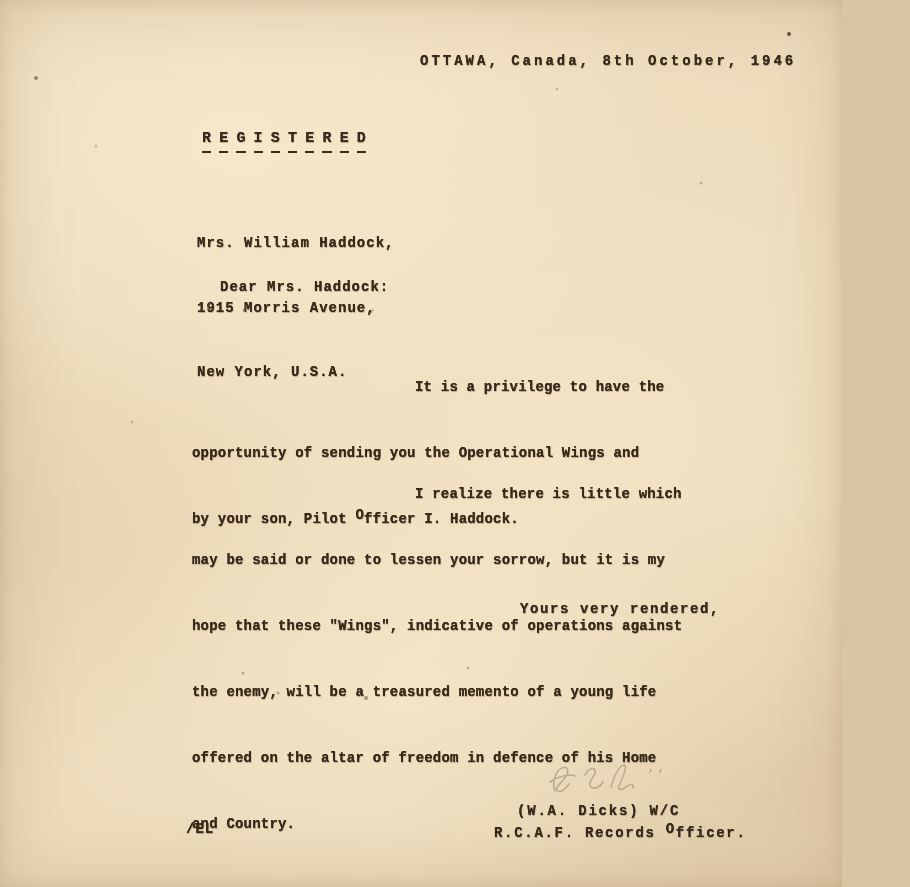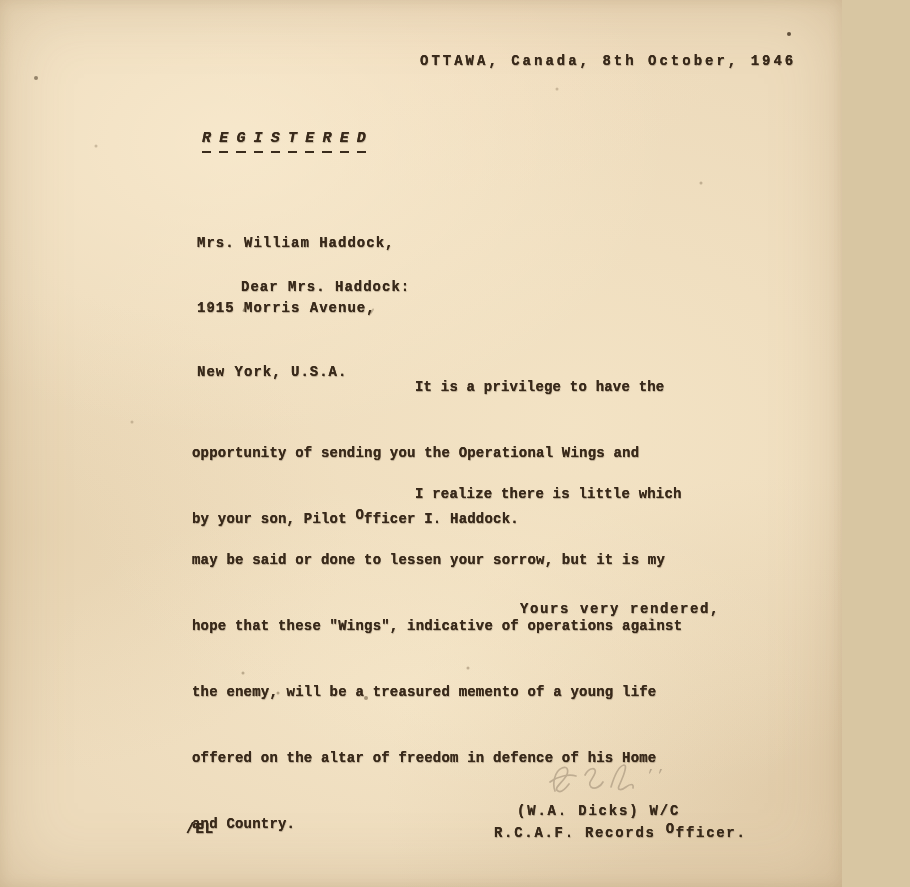--- a/index.html
+++ b/index.html
@@ -22,29 +22,29 @@
   }
   .t{
     position:absolute;
     font-size:14px;
     line-height:22px;
     letter-spacing:.2px;
     white-space:pre;
     text-shadow:0 0 .5px rgba(56,41,26,.9), .5px .6px .7px rgba(56,41,26,.30);
   }
   .dateline{left:420px;top:50px;letter-spacing:3px;}
-  .registered{left:202px;top:128px;font-size:15px;font-style:italic;}
+  .registered{left:202px;top:128px;font-size:15px;}
   .registered .lz{
     display:inline-block;
     border-bottom:2.5px solid #3a2c1d;
     padding-bottom:1px;
     margin-right:8px;
   }
   .address{left:197px;top:190px;letter-spacing:1px;line-height:21.5px;}
-  .salutation{left:209px;top:276px;letter-spacing:1px;padding-left:32px;}
+  .salutation{left:188px;top:276px;letter-spacing:1px;padding-left:32px;}
   .para1{left:192px;top:325px;}
   .para2{left:192px;top:432px;}
   .para .line{white-space:pre;}
   .para .first{padding-left:223px;margin-top:7px;}
   .sup{position:relative;top:-4.5px;display:inline-block;}
   .closing{left:520px;top:598px;letter-spacing:1.6px;}
   .sig-name{left:517px;top:800px;letter-spacing:1.8px;}
   .sig-title{left:494px;top:822px;letter-spacing:1.7px;}
   .typist{left:186px;top:818px;letter-spacing:1px;text-align:center;}
   .handsig{position:absolute;left:545px;top:755px;}

